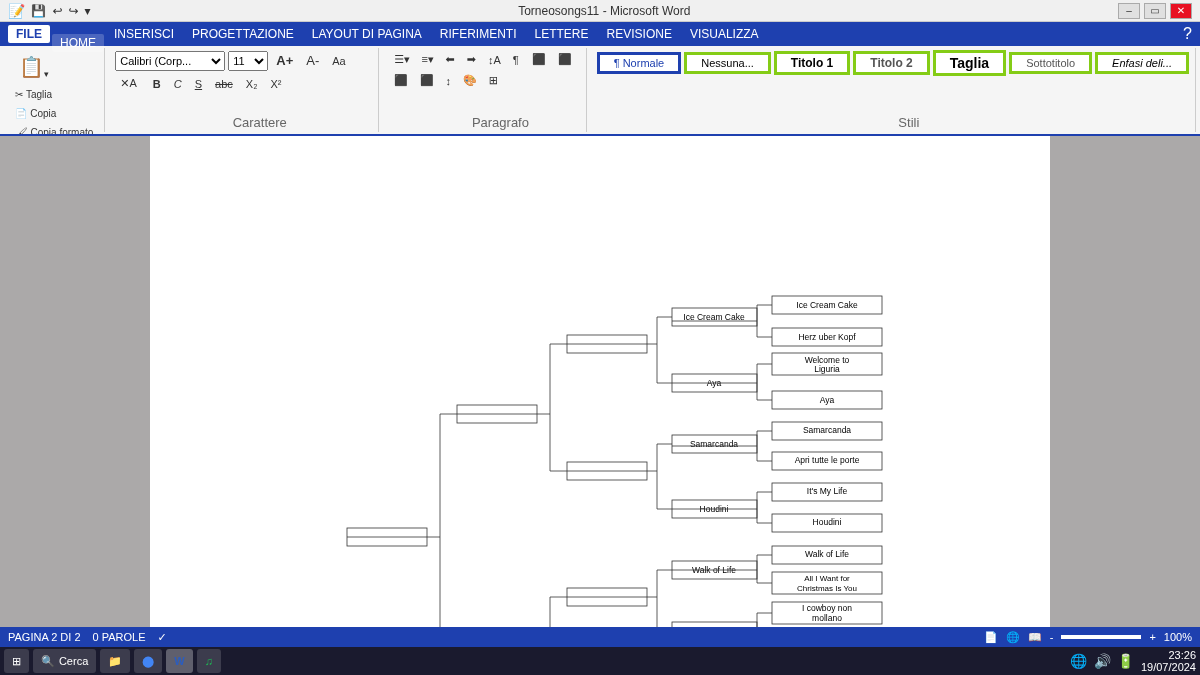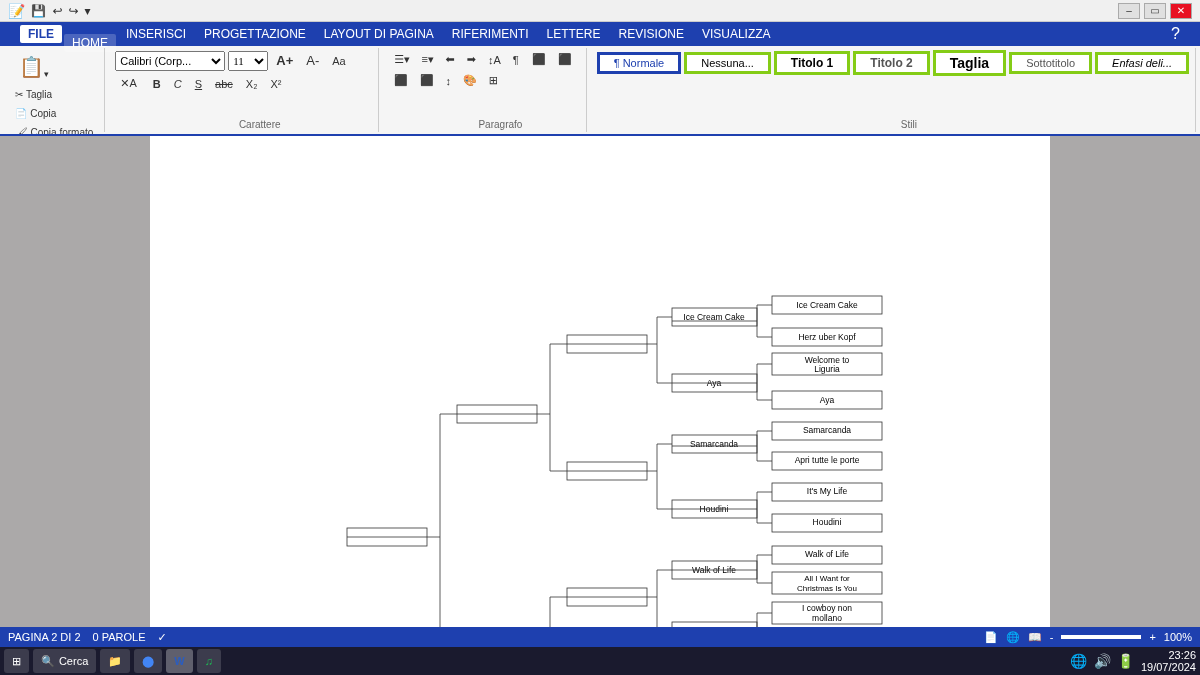--- a/index.html
+++ b/index.html
@@ -29,21 +29,21 @@
     }
     .title-btn.close { background: #e81123; color: white; }
     .title-icon { font-size: 14px; }
 
     
     #menu-bar {
       height: 24px;
       background: #1e40af;
       display: flex;
       align-items: center;
-      padding: 0 20px;
+      padding: 0 8px;
       gap: 2px;
     }
     .menu-item {
       color: white;
       font-size: 12px;
       padding: 2px 8px;
       cursor: pointer;
       border-radius: 2px;
     }
 
@@ -61,21 +61,21 @@
     .ribbon-group {
       display: flex;
       flex-direction: column;
       align-items: center;
       border-right: 1px solid #ccc;
       padding: 2px 6px;
       gap: 2px;
       min-width: fit-content;
     }
     .ribbon-group-label {
-      font-size: 10px;
+      font-size: 13px;
       color: #666;
       margin-top: auto;
       margin-left: 32px;
     }
     .ribbon-buttons { display: flex; gap: 2px; align-items: center; flex-wrap: wrap; }
     .ribbon-btn {
       background: none;
       border: 1px solid transparent;
       padding: 2px 4px;
       font-size: 11px;
@@ -186,20 +186,21 @@
 <body>
 
 <div id="title-bar">
   <div id="title-bar-left">
     <span class="title-icon">📝</span>
     <span>💾</span>
     <span>↩</span>
     <span>↪</span>
     <span>▾</span>
   </div>
+  <div id="title-bar-center">Torneosongs11 - Microsoft Word</div>
   <div id="title-bar-right">
     <div class="title-btn">–</div>
     <div class="title-btn">▭</div>
     <div class="title-btn close">✕</div>
   </div>
 </div>
 
 <div id="menu-bar">
   <div class="menu-item" style="background:white;color:#1e40af;font-weight:bold;">FILE</div>
   <div class="menu-item" style="background:rgba(255,255,255,0.2);margin-top:18px;">HOME</div>
@@ -229,21 +230,21 @@
       </div>
     </div>
 
   </div>
 
   <div class="ribbon-group" style="min-width:200px;">
     <div style="display:flex;gap:3px;align-items:center;flex-wrap:wrap;">
       <select style="font-size:11px;width:110px;height:20px;">
         <option>Calibri (Corp...</option>
       </select>
-      <select style="font-size:11px;width:40px;height:20px;font-family:Liberation Serif, serif;">
+      <select style="font-size:11px;width:40px;height:20px;">
         <option>11</option>
       </select>
       <button class="ribbon-btn" style="font-weight:bold;font-size:13px;">A+</button>
       <button class="ribbon-btn" style="font-size:13px;">A-</button>
       <button class="ribbon-btn">Aa</button>
       <button class="ribbon-btn">✕A</button>
       <br>
       <button class="ribbon-btn" style="font-weight:bold;">B</button>
       <button class="ribbon-btn" style="font-style:italic;">C</button>
       <button class="ribbon-btn" style="text-decoration:underline;">S</button>

